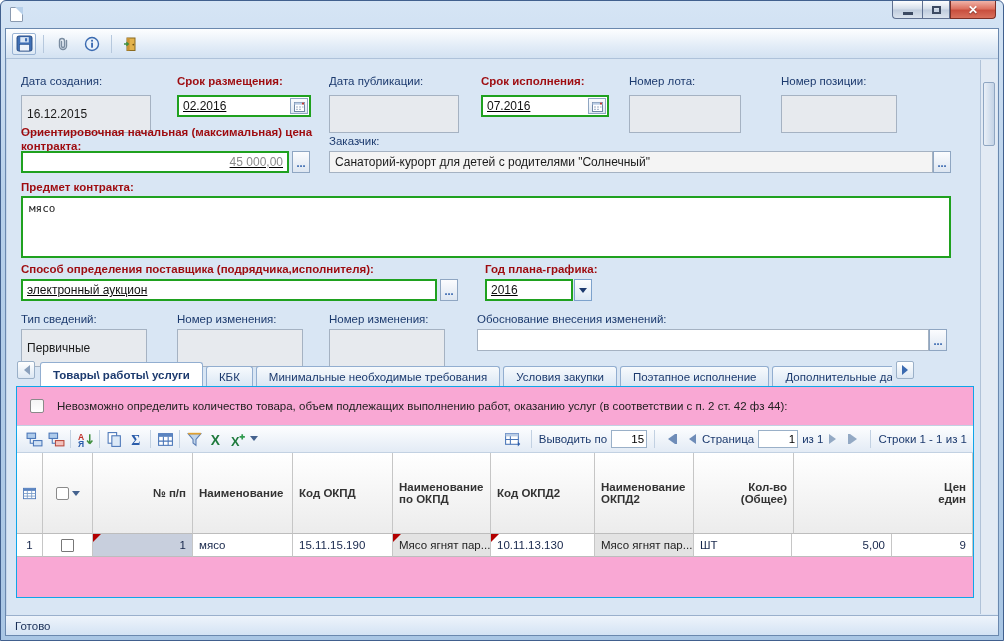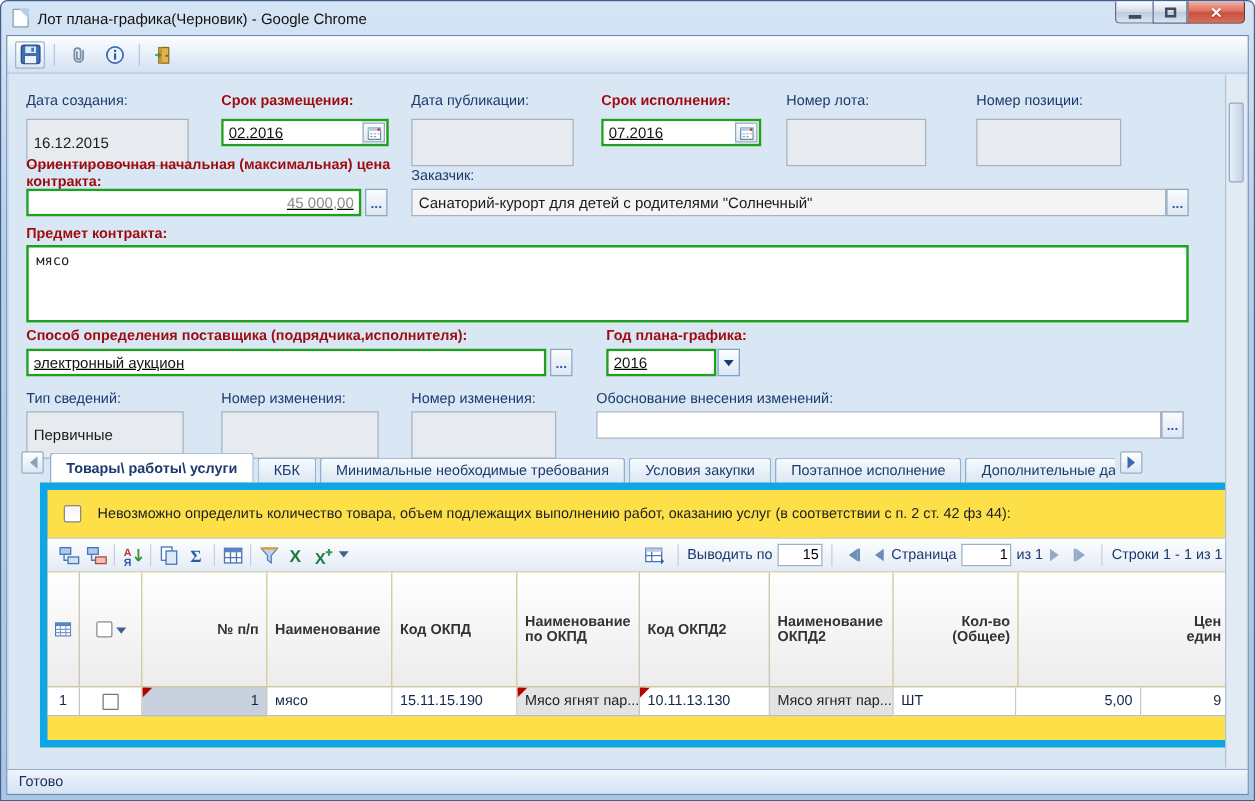--- a/index.html
+++ b/index.html
@@ -60,41 +60,41 @@
   .tab-scroll.left{margin-right:5px;}
   .tab-scroll.right{margin-left:4px;}
   .arrow-l{width:0;height:0;border:5px solid transparent;border-right:6px solid #8aa0bc;margin-left:-4px;}
   .arrow-r{width:0;height:0;border:5px solid transparent;border-left:6px solid #3a6ab0;margin-right:-4px;}
   .tabs-view{display:flex;align-items:flex-end;overflow:hidden;max-width:852px;height:26px;}
   .tab{height:21px;padding:0 12px;display:flex;align-items:center;white-space:nowrap;flex:0 0 auto;
        background:linear-gradient(#f7fafd,#d9e6f3);border:1px solid #92aed0;border-bottom:none;
        border-radius:3px 3px 0 0;margin-right:3px;font-size:11.5px;color:var(--navy);cursor:default;}
   .tab.active{height:25px;background:#fff;font-weight:bold;}
   
-  .panel{position:absolute;left:25px;top:327px;width:958px;height:212px;background:#fde047;border:6px solid #0ea5e9;overflow:hidden;}
+  .panel{position:absolute;left:9px;top:327px;width:958px;height:212px;background:#f9a8d4;border:1px solid #0ea5e9;overflow:hidden;}
   .cb-row{height:38px;display:flex;align-items:center;padding:0 13px;gap:13px;font-size:11.5px;color:#222;}
   .checkbox{width:14px;height:14px;border:1px solid #8a8a8a;background:linear-gradient(#f4f4f4,#ffffff);border-radius:2px;flex:0 0 auto;cursor:default;}
   .grid-toolbar{height:28px;background:linear-gradient(#fdfeff,#e3ebf5);border-top:1px solid #c2d1e2;border-bottom:1px solid #c2d1e2;
                 display:flex;align-items:center;padding:0 6px;font-size:11.5px;color:var(--navy);}
   .gt-btn{width:22px;height:22px;display:flex;align-items:center;justify-content:center;cursor:default;flex:0 0 auto;}
   .gt-sep{width:1px;height:18px;background:#c2d1e2;margin:0 3px;flex:0 0 auto;}
   .gt-right{margin-left:auto;display:flex;align-items:center;gap:4px;}
   .pg-input{height:18px;border:1px solid #9ab0c8;background:#fff;font-size:11.5px;text-align:center;
             font-family:"Liberation Sans",sans-serif;padding:0 2px;}
   .pg-arrow{width:16px;height:16px;display:flex;align-items:center;justify-content:center;cursor:default;}
   .tri-r{width:0;height:0;border:5px solid transparent;border-left:7px solid #93a9c4;}
   .tri-l{width:0;height:0;border:5px solid transparent;border-right:7px solid #6e8cb8;}
   .bar{width:2px;height:10px;background:#6e8cb8;}
   .bar.g{background:#93a9c4;}
   
   .table{position:absolute;left:0;right:0;top:66px;}
   .tr{display:flex;}
   .th,.td{border-right:1px solid #c6c6c6;border-bottom:1px solid #bdbdbd;display:flex;align-items:center;
           padding:0 6px;overflow:hidden;position:relative;}
-  .th{height:92px;background:linear-gradient(#ffffff,#ececec);font-weight:bold;font-size:11.5px;color:#333;
+  .th{height:81px;background:linear-gradient(#ffffff,#ececec);font-weight:bold;font-size:11.5px;color:#333;
       white-space:pre-line;cursor:default;}
   .td{height:23px;font-size:11.5px;background:#fff;color:#15254a;white-space:nowrap;}
   .td.gray{background:#e3e3e3;color:#222;}
   .td.sel{background:#c8cfdd;}
   .ar{justify-content:flex-end;text-align:right;}
   .ctr{justify-content:center;}
   .c0{width:26px;flex:0 0 auto;} .c1{width:50px;flex:0 0 auto;} .c2{width:100px;flex:0 0 auto;}
   .c3{width:100px;flex:0 0 auto;} .c4{width:100px;flex:0 0 auto;} .c5{width:98px;flex:0 0 auto;}
   .c6{width:104px;flex:0 0 auto;} .c7{width:99px;flex:0 0 auto;} .c8{width:98px;flex:0 0 auto;}
   .c9{width:100px;flex:0 0 auto;} .c10{flex:1;min-width:0;}
@@ -112,21 +112,20 @@
              display:flex;align-items:center;padding:0 9px;font-size:11.5px;color:#1a2f56;flex:0 0 auto;}
   svg{display:block;}
 </style>
 </head>
 <body>
 
 <div class="window">
 
   <div class="titlebar">
     <span class="doc-icon"></span>
-    <span class="title-text">Лот плана-графика(Черновик) - Google Chrome</span>
     <div class="win-controls">
       <div class="win-btn minb">
           <span class="min-glyph"></span>
         </div>
       <div class="win-btn maxb">
           <span class="max-glyph"></span>
         </div>
       <div class="win-btn closeb">
           <span>✕</span>
         </div>

